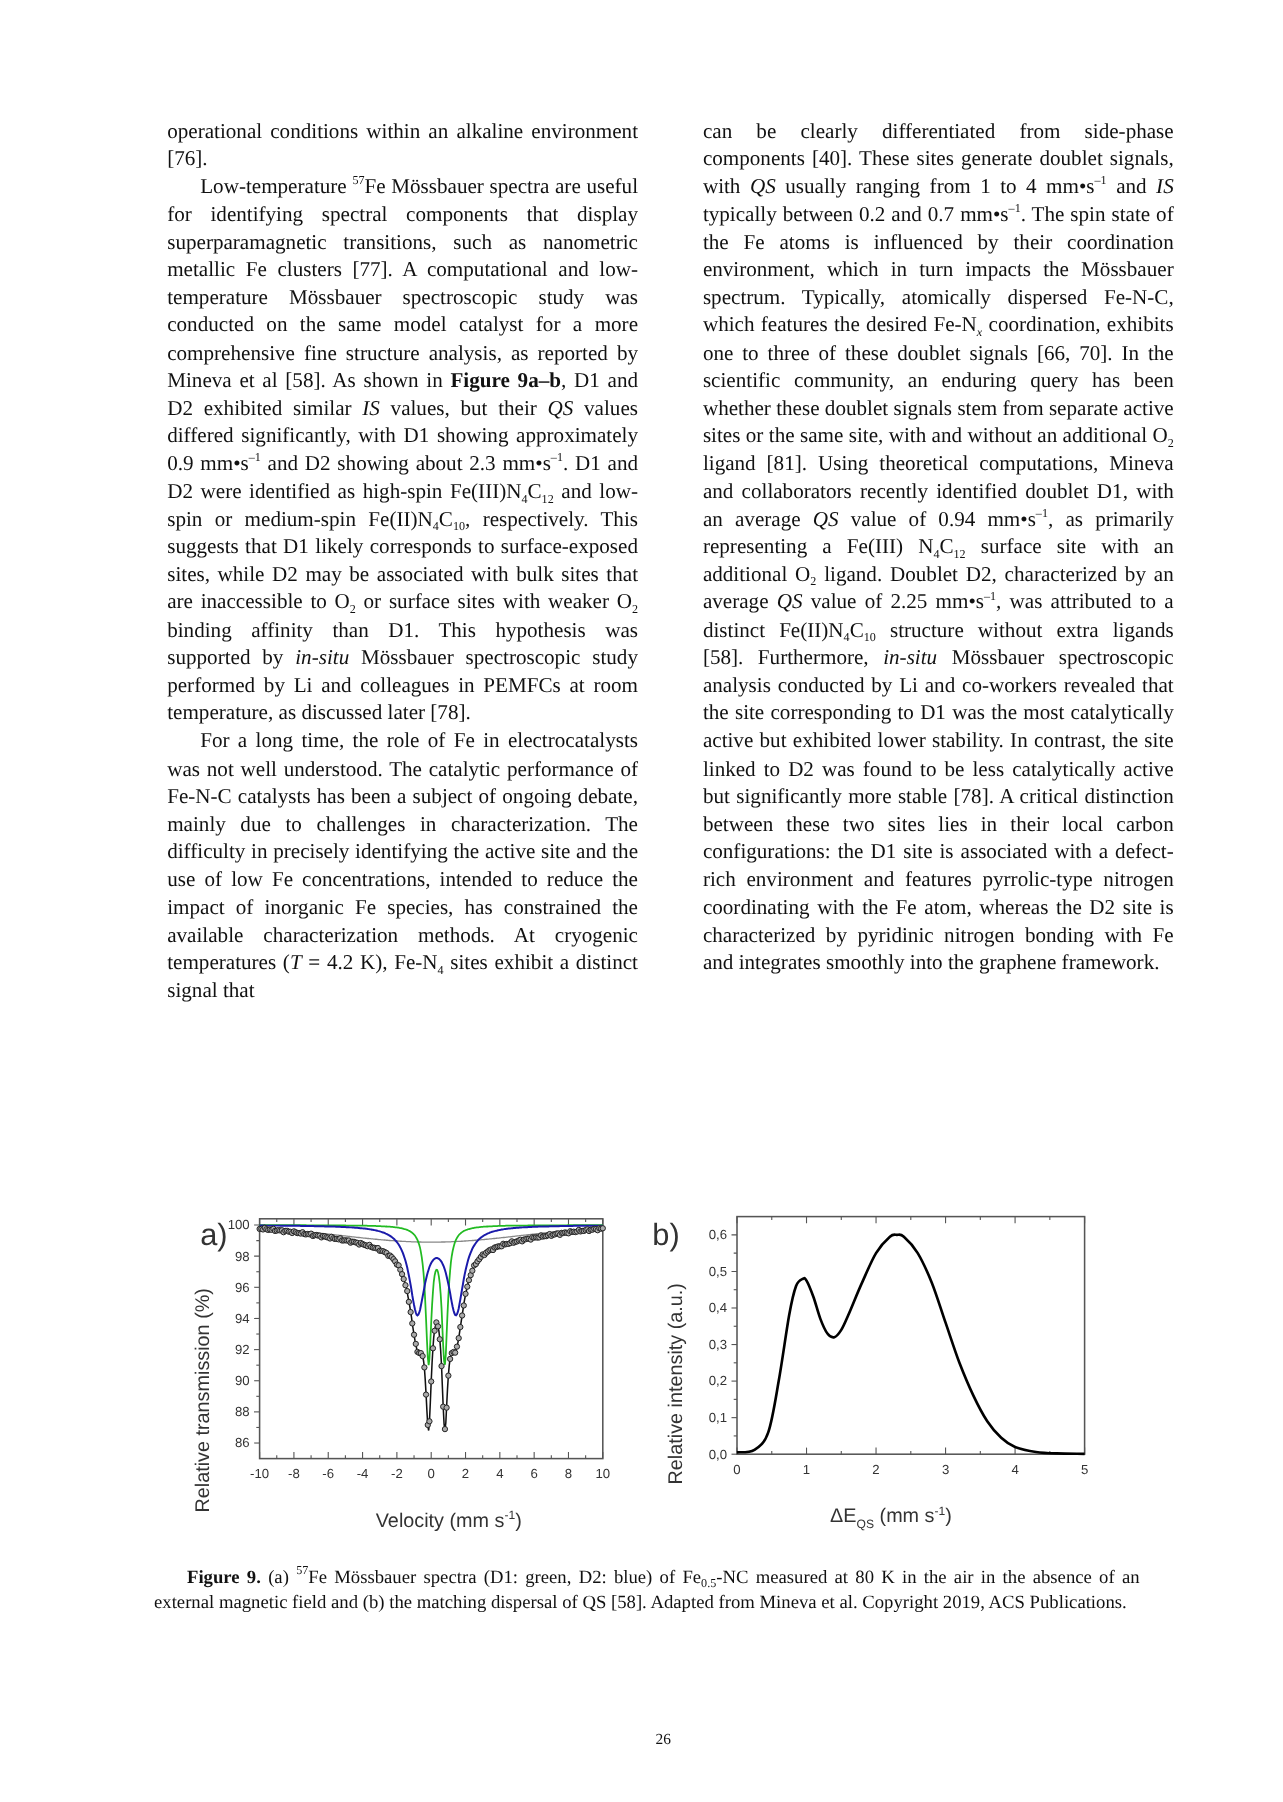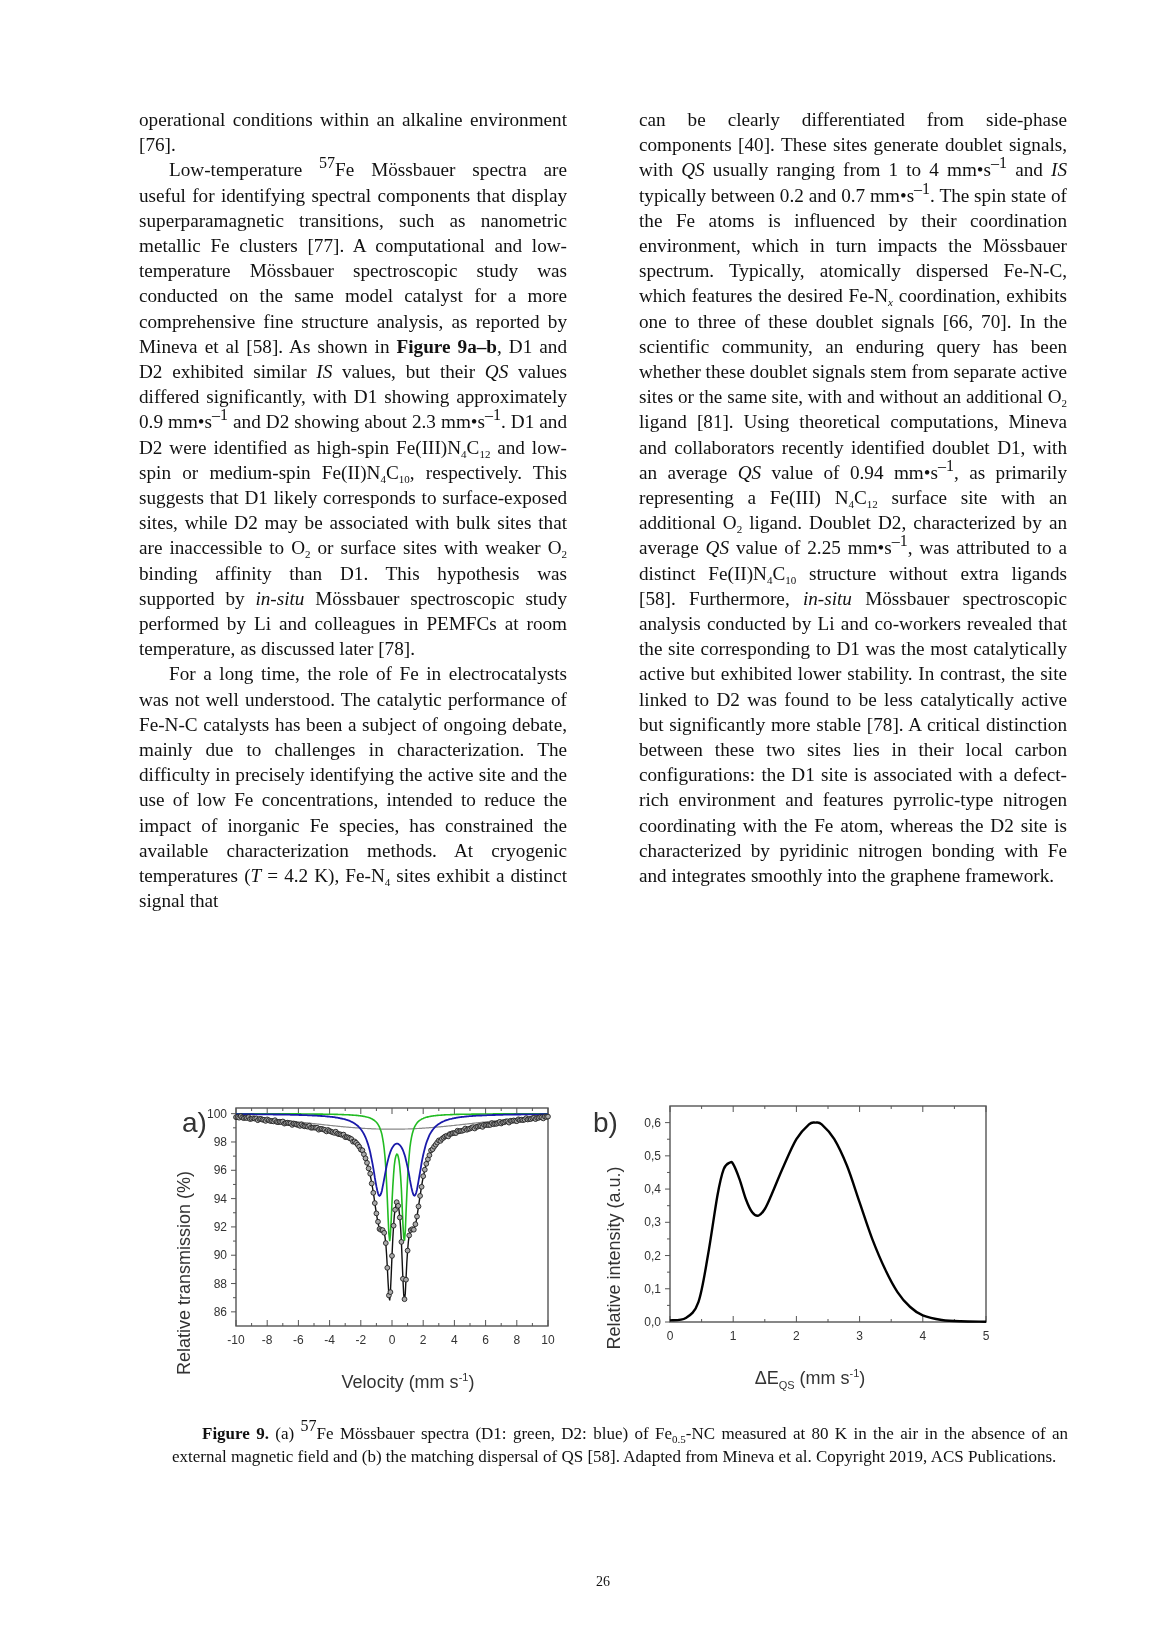--- a/index.html
+++ b/index.html
@@ -1,29 +1,29 @@
 <!DOCTYPE html>
 <html><head>
 <meta charset="utf-8">
 <style>
   html, body { margin:0; padding:0; background:#ffffff; }
   body { width:1166px; height:1638px; position:relative; overflow:hidden;
          font-family:"Liberation Serif", "DejaVu Serif", serif; color:#111; }
   .col { position:absolute; top:107px; width:428px; font-size:19.2px; line-height:25.2px;
          text-align:justify; }
-  .col.left { left:139px; }
+  .col.left { left:152px; }
   .col.right { left:639px; }
   .col p { margin:0; }
   .col p.indent { text-indent:30px; }
   .col h3 { margin:24px 0 0 0; font-size:19px; font-weight:bold; text-indent:30px; line-height:25.2px; }
-  sup { font-size:16px; vertical-align:8px; line-height:0; }
+  sup { font-size:11px; vertical-align:8px; line-height:0; }
   sub { font-size:11px; vertical-align:-4px; line-height:0; }
   .figure { position:absolute; left:150px; top:1098px; width:860px; height:300px; }
   .figure svg { display:block; }
-  .caption { position:absolute; left:140px; top:1423px; width:896px; font-size:17px; line-height:22.5px; text-align:justify;margin-left:32px; }
+  .caption { position:absolute; left:140px; top:1423px; width:896px; font-size:17px; line-height:22.5px; text-align:justify; }
   .caption .fig-label { font-weight:bold; }
   .page-number { position:absolute; left:0; width:1166px; top:1574px; text-align:center; font-size:14px;padding-left:20px; }
   .axis-text { font-family:"Liberation Sans", "DejaVu Sans", sans-serif; fill:#333; }
 </style>
 </head>
 <body>
 
 <div class="col left">
   <p>operational conditions within an alkaline environment [76].</p>
   <p class="indent"><span>Low-temperature </span><sup>57</sup><span>Fe Mössbauer spectra are useful for identifying spectral components that display superparamagnetic transitions, such as nanometric metallic Fe clusters [77]. A computational and low-temperature Mössbauer spectroscopic study was conducted on the same model catalyst for a more comprehensive fine structure analysis, as reported by Mineva et al [58]. As shown in </span><b>Figure 9a–b</b><span>, D1 and D2 exhibited similar </span><i>IS</i><span> values, but their </span><i>QS</i><span> values differed significantly, with D1 showing approximately 0.9 mm•s</span><sup>–1</sup><span> and D2 showing about 2.3 mm•s</span><sup>–1</sup><span>. D1 and D2 were identified as high-spin Fe(III)N</span><sub>4</sub><span>C</span><sub>12</sub><span> and low-spin or medium-spin Fe(II)N</span><sub>4</sub><span>C</span><sub>10</sub><span>, respectively. This suggests that D1 likely corresponds to surface-exposed sites, while D2 may be associated with bulk sites that are inaccessible to O</span><sub>2</sub><span> or surface sites with weaker O</span><sub>2</sub><span> binding affinity than D1. This hypothesis was supported by </span><i>in-situ</i><span> Mössbauer spectroscopic study performed by Li and colleagues in PEMFCs at room temperature, as discussed later [78].</span></p>

